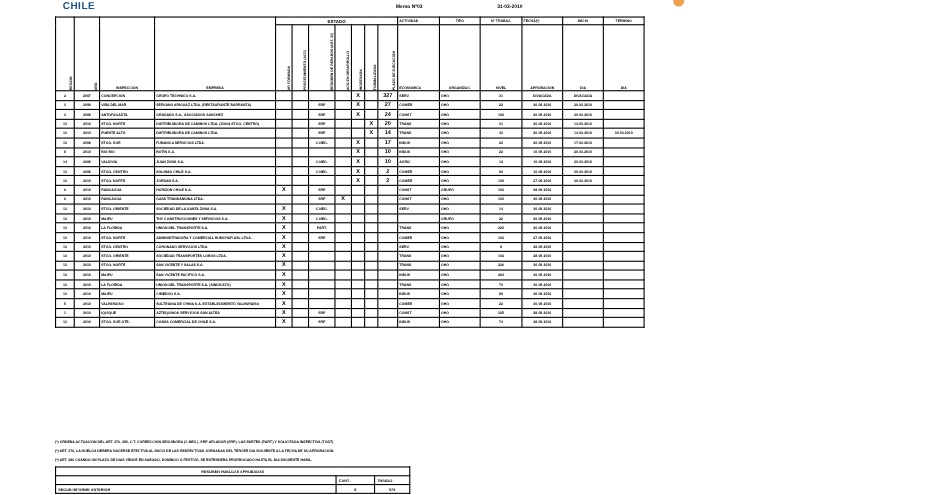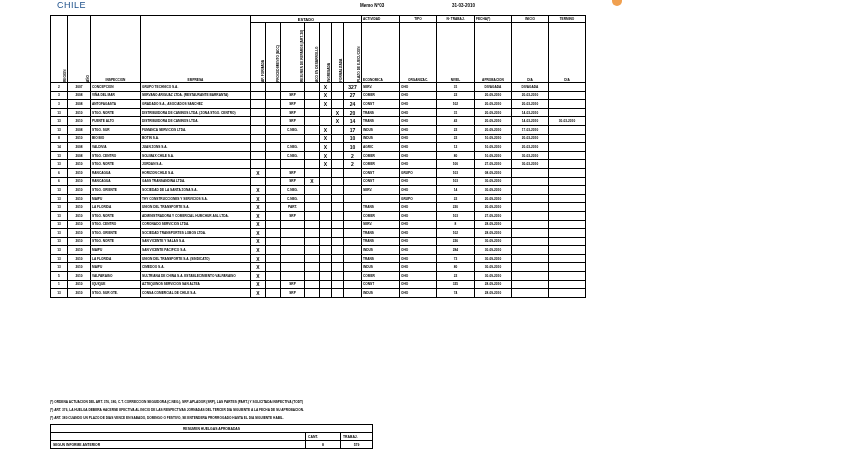--- a/index.html
+++ b/index.html
@@ -1,17 +1,17 @@
 <!DOCTYPE html>
 <html><head>
 <meta charset="utf-8">
 <style>
   html,body{margin:0;padding:0;background:#fff;}
   body{width:860px;height:450px;overflow:hidden;position:relative;font-family:"Liberation Sans",sans-serif;color:#000;}
-  .logo{position:absolute;left:57px;top:0px;font-size:9px;font-weight:normal;color:#1c4f8a;letter-spacing:0.5px;text-align:right;}
+  .logo{position:absolute;left:57px;top:0px;font-size:9px;font-weight:bold;color:#1c4f8a;letter-spacing:0.5px;text-align:right;}
   .logo2{position:absolute;left:612px;top:0;width:10px;height:6px;background:#f0a050;border-radius:0 0 5px 5px;}
   .memo{position:absolute;left:360px;top:3px;font-size:4.5px;font-weight:bold;}
   .date{position:absolute;left:452px;top:3px;font-size:4.5px;font-weight:bold;}
   table.main{position:absolute;left:50px;top:15px;border-collapse:collapse;font-size:3.2px;font-weight:bold;table-layout:fixed;}
   table.main td, table.main th{border:0.7px solid #000;padding:0 1px;height:7.6px;overflow:hidden;white-space:nowrap;}
   table.main th{font-weight:bold;vertical-align:bottom;}
   th.tall{height:63px;}
   th.vert{writing-mode:vertical-rl;transform:rotate(180deg);text-align:left;padding:1px 0;}
   tr.sep td{border-top:1.6px solid #000;}
   tr.hdrbottom th{border-bottom:1.8px solid #000;}

